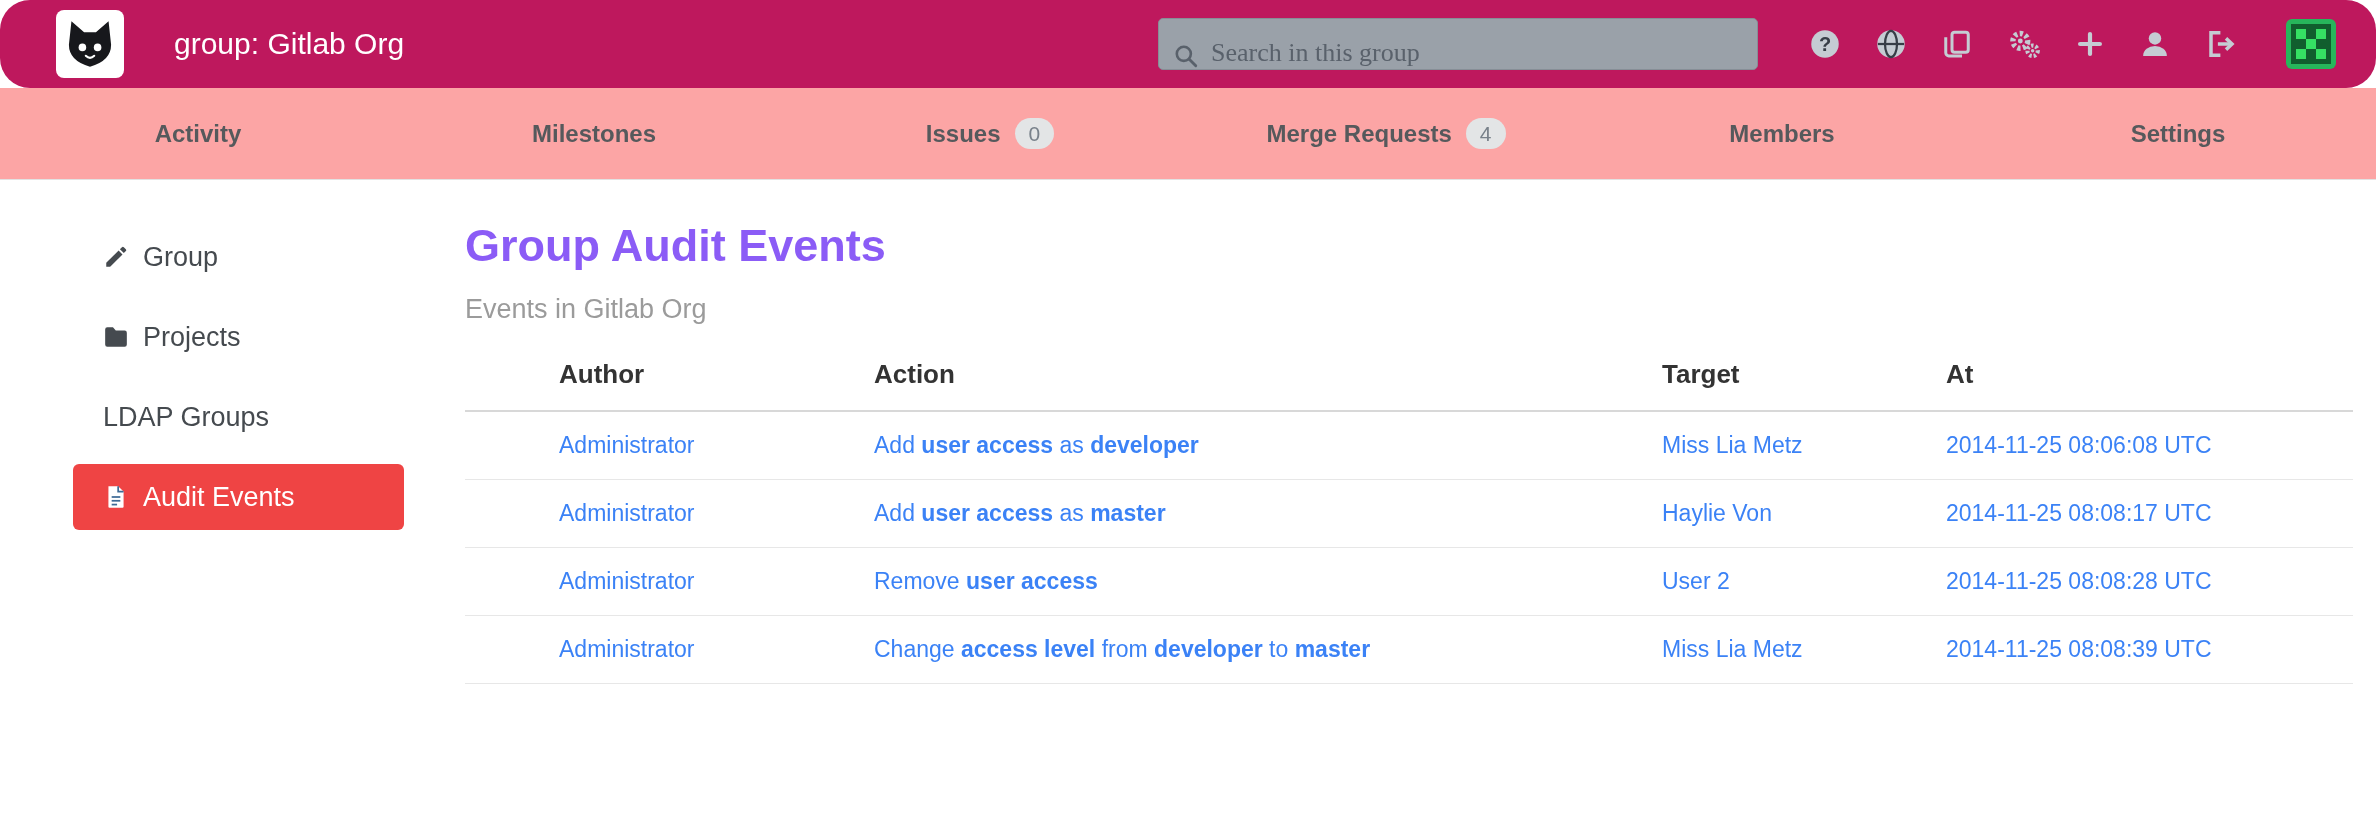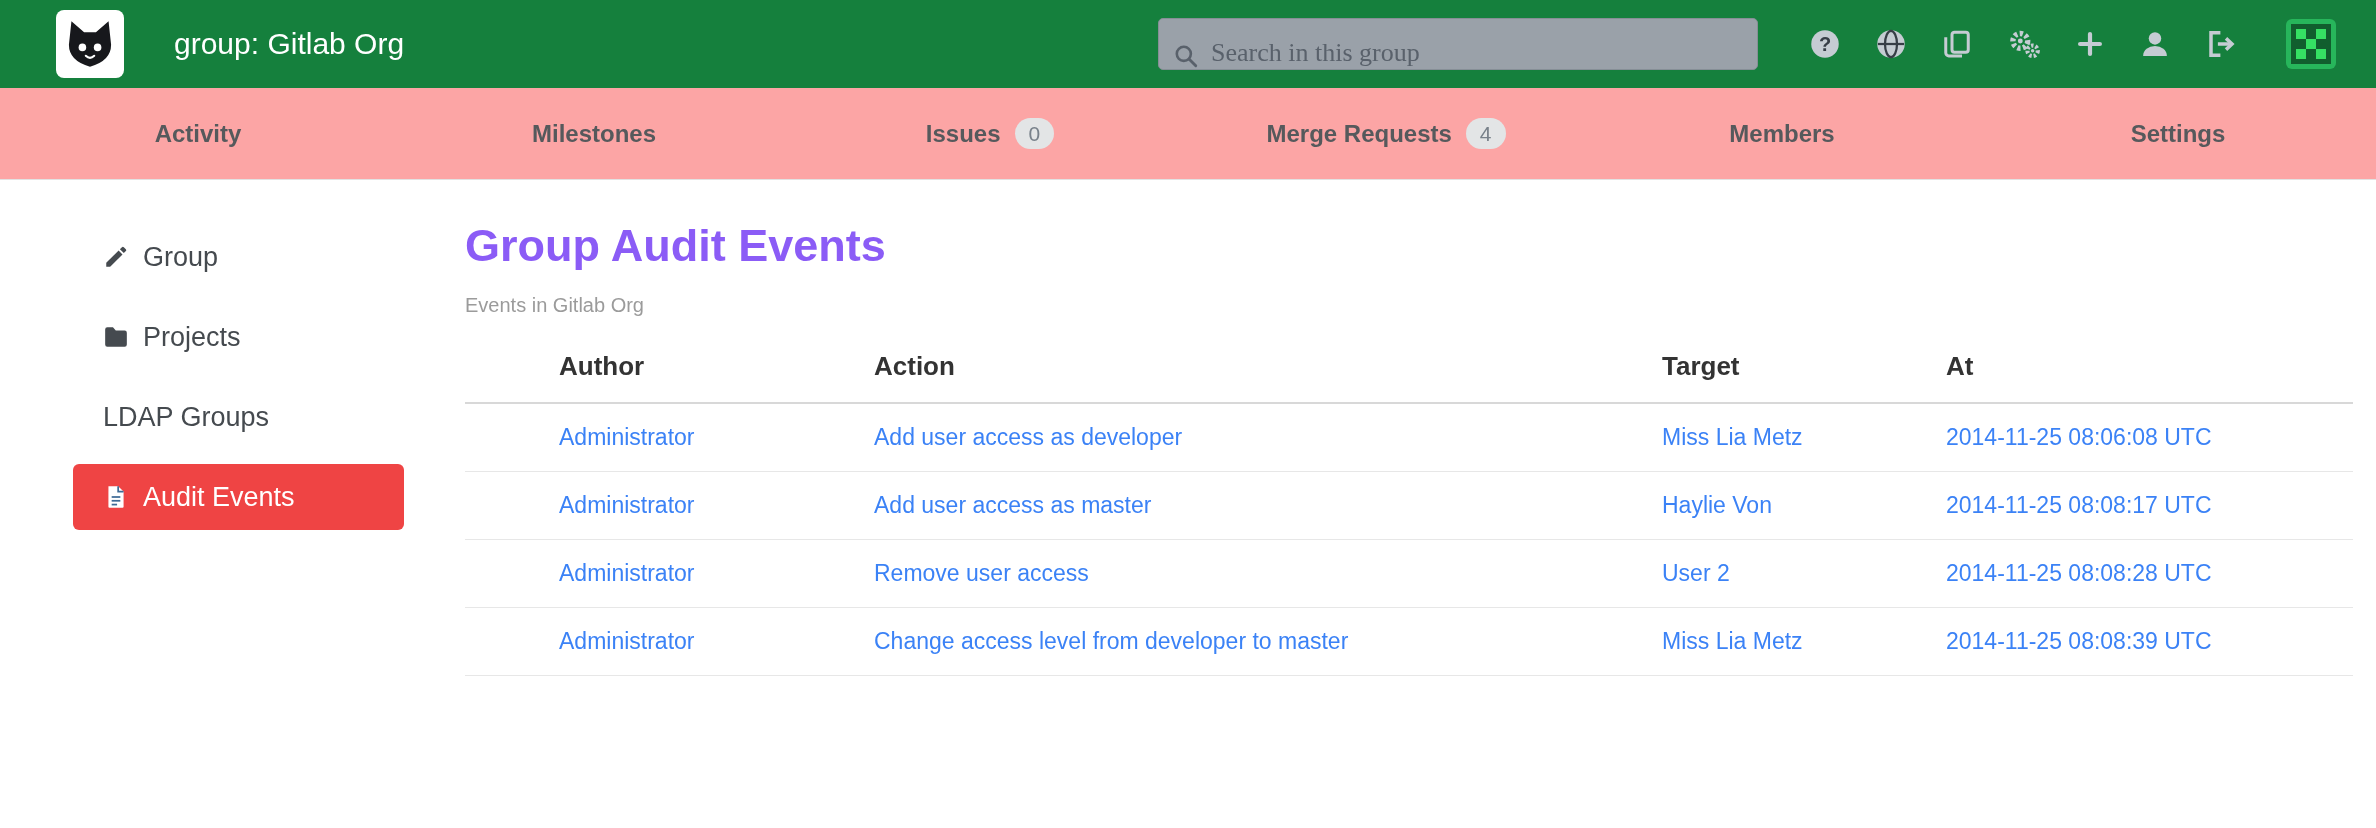--- a/index.html
+++ b/index.html
@@ -5,23 +5,23 @@
   html, body { margin: 0; padding: 0; }
   body {
     width: 2376px; height: 828px;
     font-family: "Liberation Sans", sans-serif;
     background: #ffffff;
     overflow: hidden;
     position: relative;
   }
   
   .header {
-    height: 88px; background: #15803d;
+    height: 88px; background: #be185d;
     display: flex; align-items: center;
-    padding: 0 40px 0 56px; box-sizing: border-box;
+    padding: 0 40px 0 56px; box-sizing: border-box; border-radius: 30px;
   }
   .logo {
     width: 68px; height: 68px; background: #ffffff; border-radius: 8px;
     display: flex; align-items: center; justify-content: center; flex: none;
     cursor: pointer;
   }
   .header-title { color: #ffffff; font-size: 30px; margin-left: 50px; white-space: nowrap; cursor: pointer; }
   .search-box {
     margin-left: auto; margin-right: 52px;
     width: 600px; height: 52px;
@@ -55,32 +55,32 @@
   .sidebar { width: 364px; padding: 44px 0 0 33px; box-sizing: border-box; flex: none; }
   .side-item {
     width: 331px; height: 66px; display: flex; align-items: center; gap: 14px;
     padding-left: 30px; box-sizing: border-box; border-radius: 6px;
     color: #454a4f; font-size: 27px; margin-bottom: 14px; cursor: pointer;
   }
   .side-item.active { background: #ef4444; color: #ffffff; }
   .sicon { display: flex; flex: none; }
   .main { padding: 40px 0 0 61px; }
   .page-title { margin: 0; font-size: 45px; font-weight: 700; color: #8b5cf6; }
-  .page-subtitle { margin-top: 22px; font-size: 20px; color: #9b9b9b; }
+  .page-subtitle { margin-top: 22px; font-size: 27px; color: #9b9b9b; }
   .audit-table { margin-top: 34px; border-collapse: collapse; width: 1888px; table-layout: fixed; }
   .audit-table th {
     text-align: left; font-size: 26px; font-weight: 700; color: #333333;
     padding: 0 0 20px 0; border-bottom: 2px solid #d8d8d8;
   }
   .audit-table th:first-child, .audit-table td:first-child { padding-left: 94px; }
   .audit-table td {
     font-size: 23px; color: #3b82f6; padding: 20px 0;
     border-bottom: 1px solid #e7e7e7; overflow: hidden; white-space: nowrap;
   }
-  .bold { font-weight: 400; }
+  .bold { font-weight: 700; }
 </style>
 </head>
 <body>
 
 <header class="header">
   <div class="logo">
     <svg viewBox="0 0 64 64" width="54" height="54">
       <path fill="#17181c" d="M10 5 L25 18 H39 L54 5 L57 33 Q57 52 32 59 Q7 52 7 33 Z"></path>
       <circle cx="23" cy="36" r="4.5" fill="#ffffff"></circle>
       <circle cx="41" cy="36" r="4.5" fill="#ffffff"></circle>

